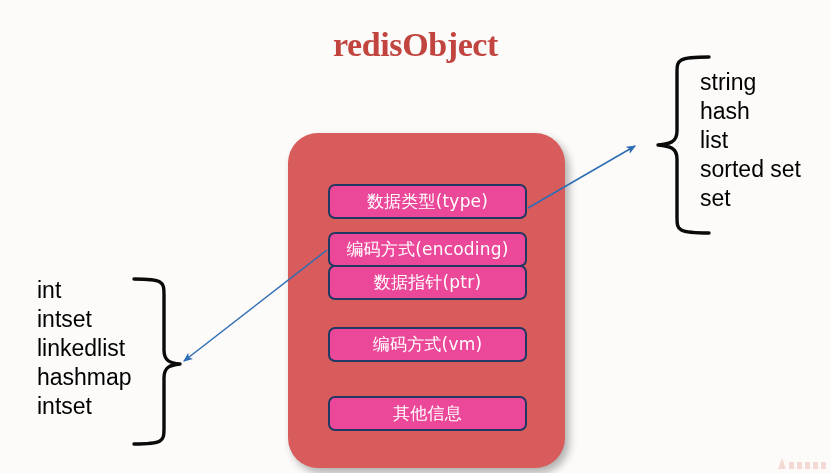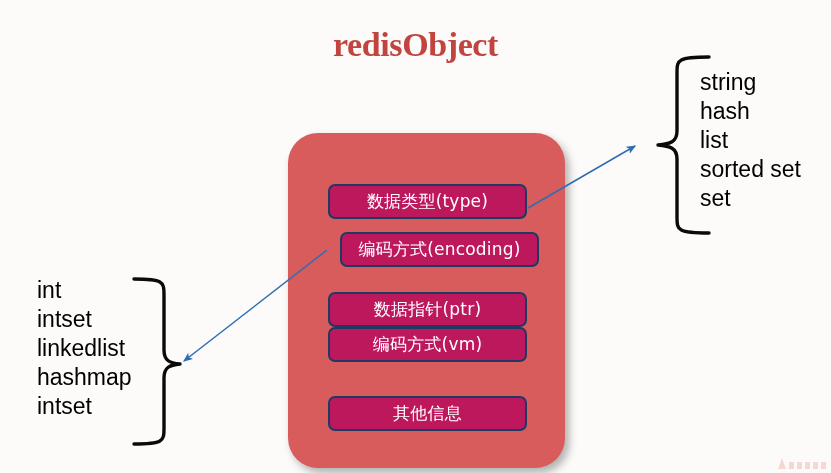--- a/index.html
+++ b/index.html
@@ -43,36 +43,36 @@
     border-radius: 30px;
     box-shadow: 4px 5px 9px rgba(0,0,0,0.30);
   }
 
   
   .field-box {
     position: absolute;
     left: 328px;
     width: 199px;
     height: 35px;
-    background: #be185d;
+    background: #ec4899;
     border: 2px solid #1F3864;
     border-radius: 7px;
     box-sizing: border-box;
     display: flex;
     align-items: center;
     justify-content: center;
     color: #FFFFFF;
     font-size: 17px;
     font-family: "DejaVu Sans", "Liberation Sans", sans-serif;
     letter-spacing: 0.2px;
     white-space: nowrap;
   }
   #field-0 { top: 184px; }
-  #field-1 { top: 232px; margin-left: 12px; }
-  #field-2 { top: 292px; }
+  #field-1 { top: 232px; }
+  #field-2 { top: 265px; }
   #field-3 { top: 327px; }
   #field-4 { top: 375px; margin-top: 21px; }
 
   
   .label-list {
     position: absolute;
     font-size: 23px;
     line-height: 29px;
     color: #000000;
     white-space: nowrap;

